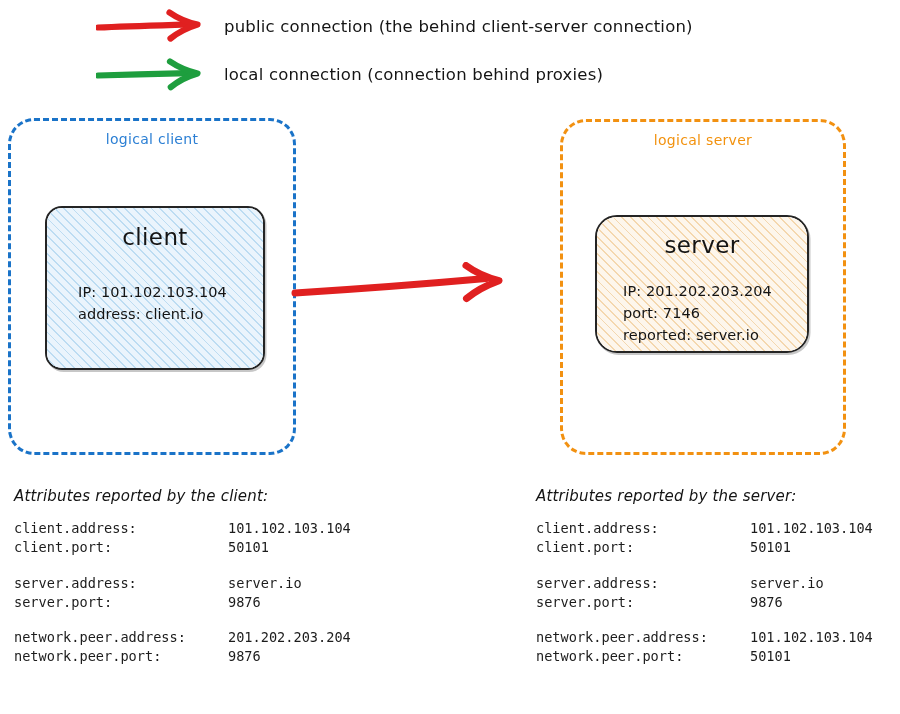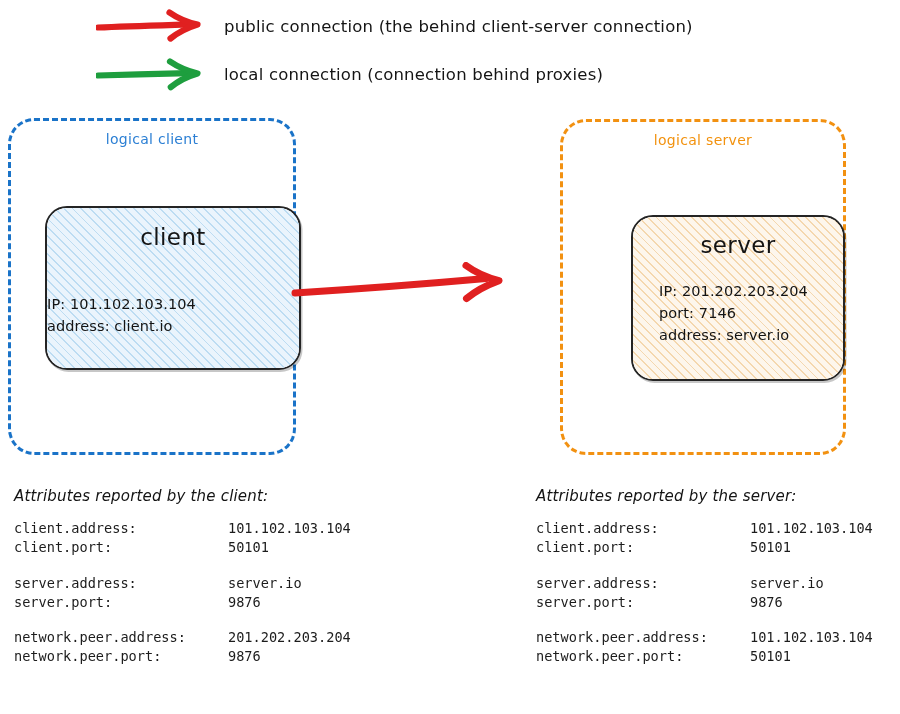--- a/index.html
+++ b/index.html
@@ -163,43 +163,43 @@
     <svg class="legend-arrow" viewBox="0 0 112 40">
       <path d="M2,21.5 C30,20.8 66,19.8 92,19.2" stroke="#1e9e3e" stroke-width="6.2" stroke-linecap="round" fill="none"></path>
       <path d="M74,7.5 C81.5,12.6 90.5,16.8 101.5,19.4 C90.5,22.6 81.5,27.4 74.8,33.2" stroke="#1e9e3e" stroke-width="6.2" stroke-linecap="round" stroke-linejoin="round" fill="none"></path>
     </svg>
     <div class="legend-label">local connection (connection behind proxies)</div>
   </div>
 
   <div class="logical-box client-box" style="left:8px; top:118px; width:282px; height:331px;">
     <div class="logical-title client-title">logical client</div>
 
-    <div class="node node-client" style="left:34px; top:85px; width:256px; height:164px;">
+    <div class="node node-client" style="left:34px; top:85px; width:220px; height:164px;border-radius:17px;">
       <div class="hatch"></div>
       <div class="node-inner" style="padding:16px 0 0 0;">
         <div class="node-title">client</div>
-        <div class="node-details" style="margin-top:44px; ">
+        <div class="node-details" style="margin-top:32px; padding-left:31px;">
           <div>IP: 101.102.103.104</div>
           <div>address: client.io</div>
         </div>
       </div>
     </div>
   </div>
 
   <div class="logical-box server-box" style="left:560px; top:119px; width:280px; height:330px;">
     <div class="logical-title server-title">logical server</div>
 
-    <div class="node node-server" style="left:32px; top:93px; width:214px; height:166px;margin-left:36px;">
+    <div class="node node-server" style="left:32px; top:93px; width:214px; height:138px;">
       <div class="hatch"></div>
       <div class="node-inner" style="padding:15px 0 0 0;">
         <div class="node-title">server</div>
         <div class="node-details" style="margin-top:23px; padding-left:26px;">
           <div>IP: 201.202.203.204</div>
           <div>port: 7146</div>
-          <div>address: server.io</div>
+          <div>reported: server.io</div>
         </div>
       </div>
     </div>
   </div>
 
   <svg class="main-arrow" style="left:290px; top:262px;" width="236" height="52" viewBox="0 0 236 52">
     <path d="M5,31 C60,27.5 140,21.5 196,16.5" stroke="#e02020" stroke-width="7" stroke-linecap="round" fill="none"></path>
     <path d="M176,3.5 C184.5,9.8 195,15 209,18.6 C196,23.4 185,29.4 176.5,36.5" stroke="#e02020" stroke-width="7" stroke-linecap="round" stroke-linejoin="round" fill="none"></path>
   </svg>
 

